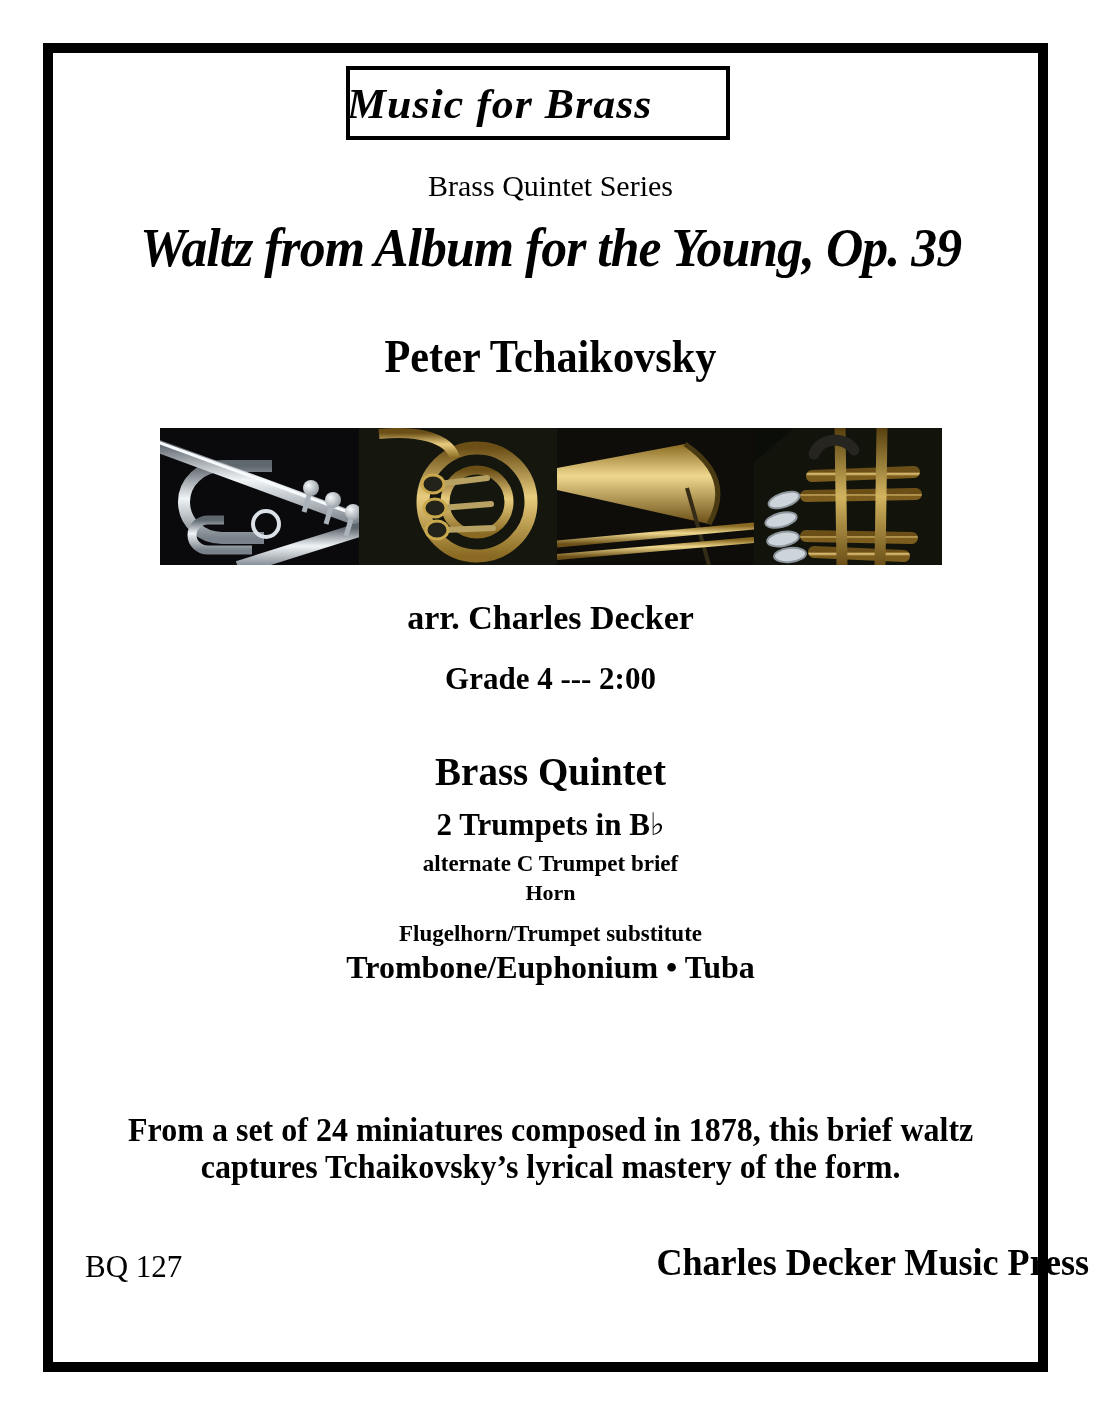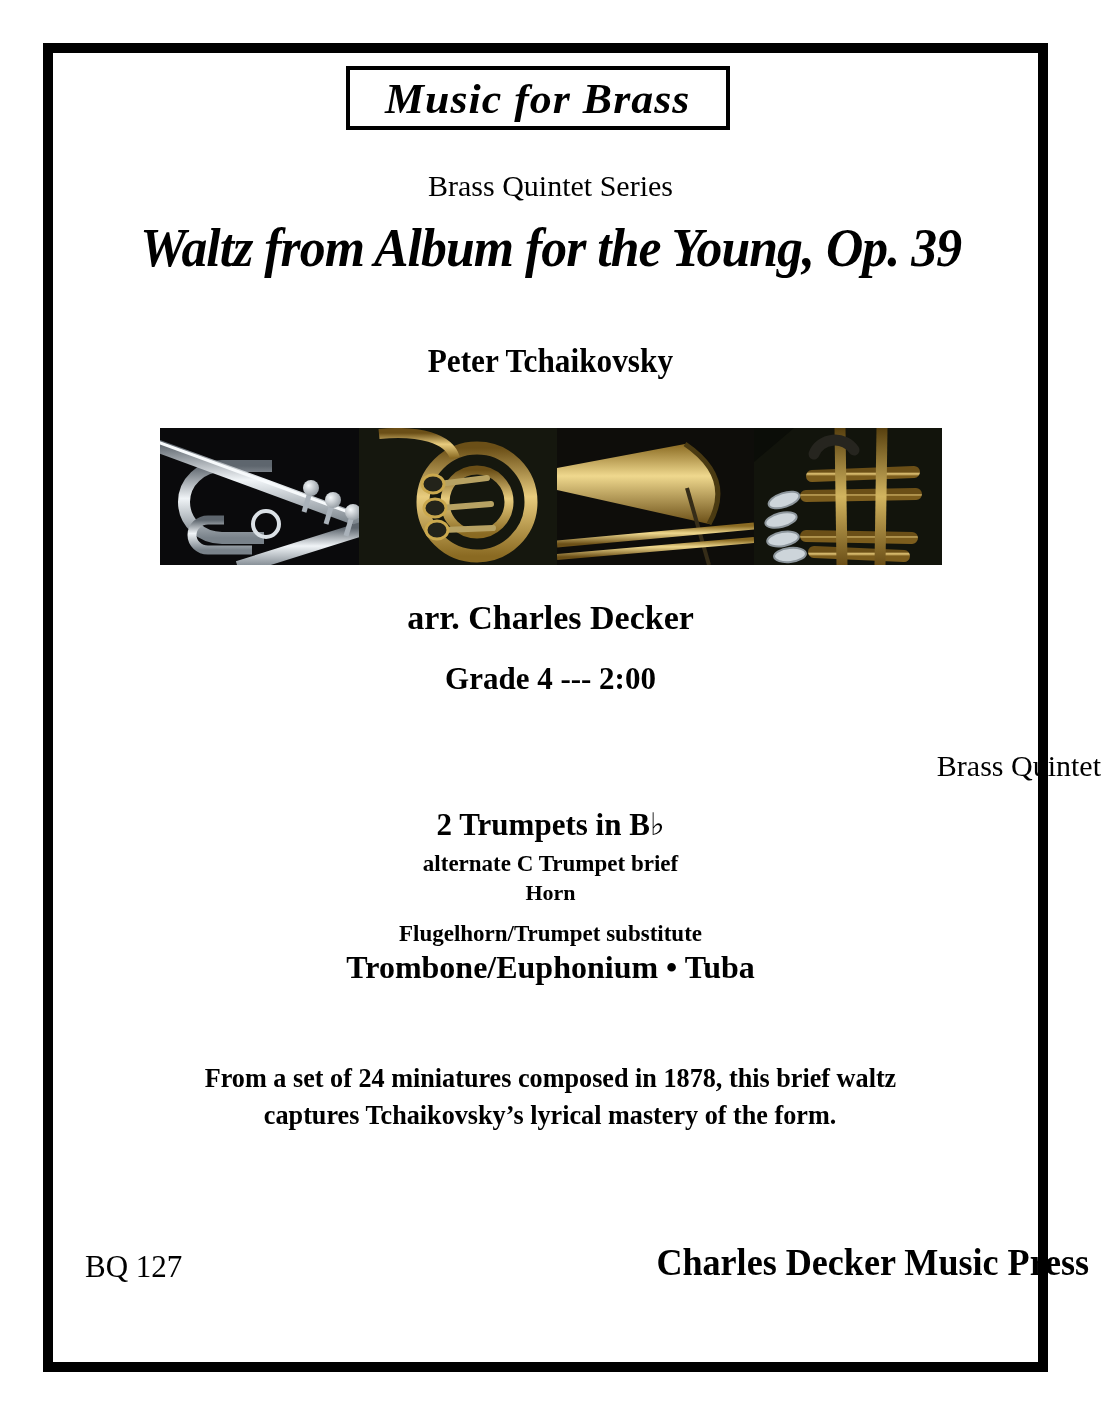--- a/index.html
+++ b/index.html
@@ -11,44 +11,44 @@
     font-family:"Liberation Serif","DejaVu Serif",serif;
     overflow:hidden;
   }
   .frame{
     position:absolute;left:43px;top:43px;width:1005px;height:1329px;
     border:10px solid #000;
     box-sizing:border-box;
   }
   .centerline{position:absolute;left:0;right:0;text-align:center;white-space:nowrap;}
   .brand-box{
-    position:absolute;left:346px;top:66px;width:384px;height:64px;
+    position:absolute;left:346px;top:66px;width:384px;height:74px;
     border:4px solid #000;box-sizing:border-box;
-    display:flex;align-items:center;justify-content:center;
+    display:flex;align-items:center;
   }
   .brand-label{
     font-style:italic;font-weight:bold;font-size:43px;letter-spacing:1px;
     transform:scaleX(1.02);
   }
   .series{top:143px;font-size:30px;margin-top:26px;}
   .title{top:216px;font-size:55px;font-weight:bold;font-style:italic;}
   .title .squeeze{display:inline-block;transform:scaleX(0.94);transform-origin:50% 50%;letter-spacing:-1px;}
-  .composer{top:342px;font-size:34px;font-weight:bold;}
+  .composer{top:330px;font-size:46px;font-weight:bold;}
   .composer .squeeze{display:inline-block;transform:scaleX(0.92);transform-origin:50% 50%;}
   .strip{position:absolute;left:160px;top:428px;height:137px;display:flex;}
   .strip svg{display:block;}
   .arr{top:599px;font-size:34px;font-weight:bold;}
   .grade{top:661px;font-size:31px;font-weight:bold;}
-  .inst-heading{top:749px;font-size:30px;font-weight:normal;text-align:right;}
+  .inst-heading{top:749px;font-size:39px;font-weight:bold;}
   .inst-lg1{top:806px;font-size:31px;font-weight:bold;}
   .inst-sm1{top:851px;font-size:23px;font-weight:bold;}
   .inst-lg2{top:880px;font-size:22px;font-weight:bold;}
   .inst-sm2{top:921px;font-size:23px;font-weight:bold;}
   .inst-lg3{top:949px;font-size:32px;font-weight:bold;}
-  .desc{top:1060px;font-size:27px;font-weight:bold;line-height:37px;white-space:nowrap;}
+  .desc{top:1112px;font-size:33px;font-weight:bold;line-height:37px;white-space:nowrap;}
   .desc .squeeze{display:inline-block;transform:scaleX(0.97);transform-origin:50% 50%;}
   .catalog{position:absolute;left:85px;top:1249px;font-size:31px;}
   .publisher{top:1240px;font-size:38px;font-weight:bold;text-align:right;}
   .publisher .squeeze{display:inline-block;transform:scaleX(0.95);transform-origin:50% 50%;}
 </style>
 </head>
 <body>
 
 <div id="page">
   <div class="frame"></div>

